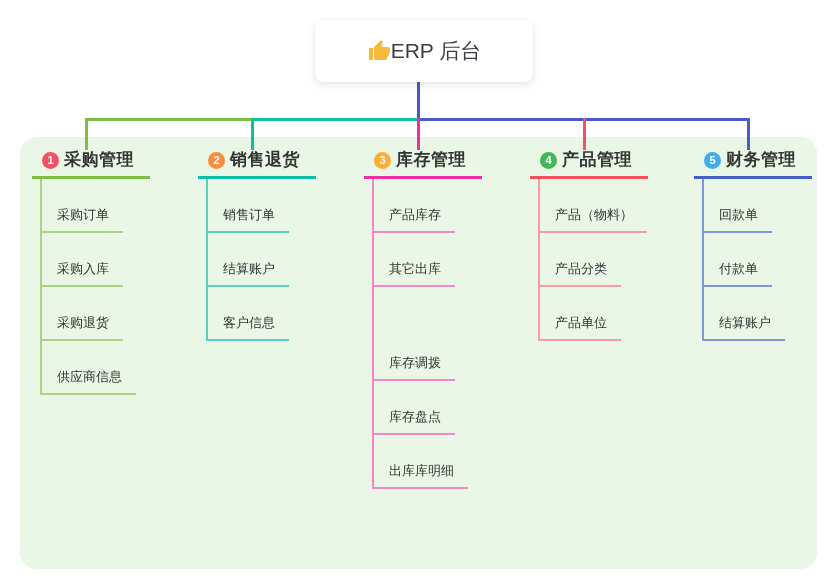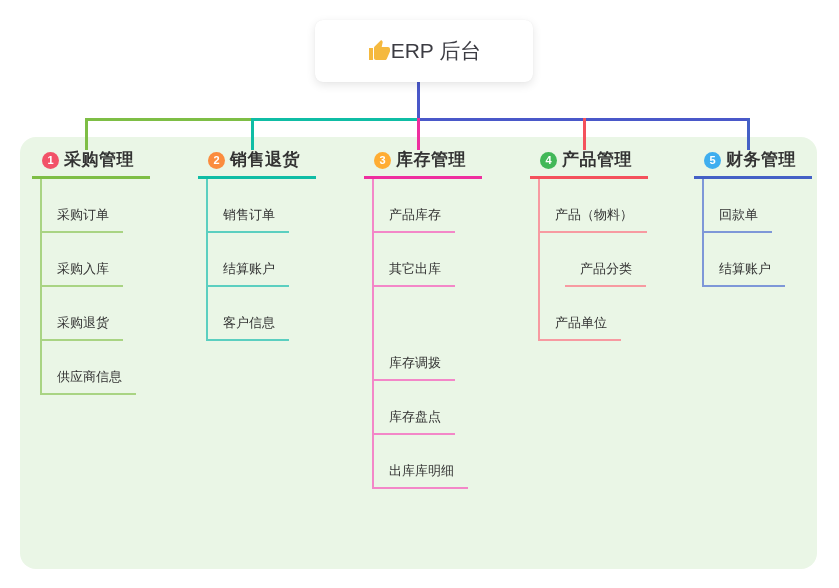--- a/index.html
+++ b/index.html
@@ -95,29 +95,30 @@
           <div class="child" style="border-bottom-color: rgb(243, 135, 200);">出库库明细</div>
         </div>
       </div>
       <div class="branch" style="left: 530px;">
         <div class="branch-header" style="border-bottom-color: rgb(244, 81, 92);">
           <span class="badge" style="background: rgb(66, 184, 88);">4</span>
           <span class="branch-title">产品管理</span>
         </div>
         <div class="children" style="border-left-color: rgb(247, 154, 161);">
           <div class="child" style="border-bottom-color: rgb(247, 154, 161);">产品（物料）</div>
-          <div class="child" style="border-bottom-color: rgb(247, 154, 161); margin-left: 25px;">产品分类</div>
+          <div class="child" style="border-bottom-color: rgb(247, 154, 161);">产品分类</div>
           <div class="child" style="border-bottom-color: rgb(247, 154, 161);">产品单位</div>
         </div>
       </div>
       <div class="branch" style="left: 694px;">
         <div class="branch-header" style="border-bottom-color: rgb(68, 96, 198);">
           <span class="badge" style="background: rgb(63, 174, 239);">5</span>
           <span class="branch-title">财务管理</span>
         </div>
         <div class="children" style="border-left-color: rgb(126, 151, 216);">
           <div class="child" style="border-bottom-color: rgb(126, 151, 216);">回款单</div>
+          <div class="child" style="border-bottom-color: rgb(126, 151, 216);">付款单</div>
           <div class="child" style="border-bottom-color: rgb(126, 151, 216);">结算账户</div>
         </div>
       </div>
     </div>
 
 </div>
 
 </body></html>

